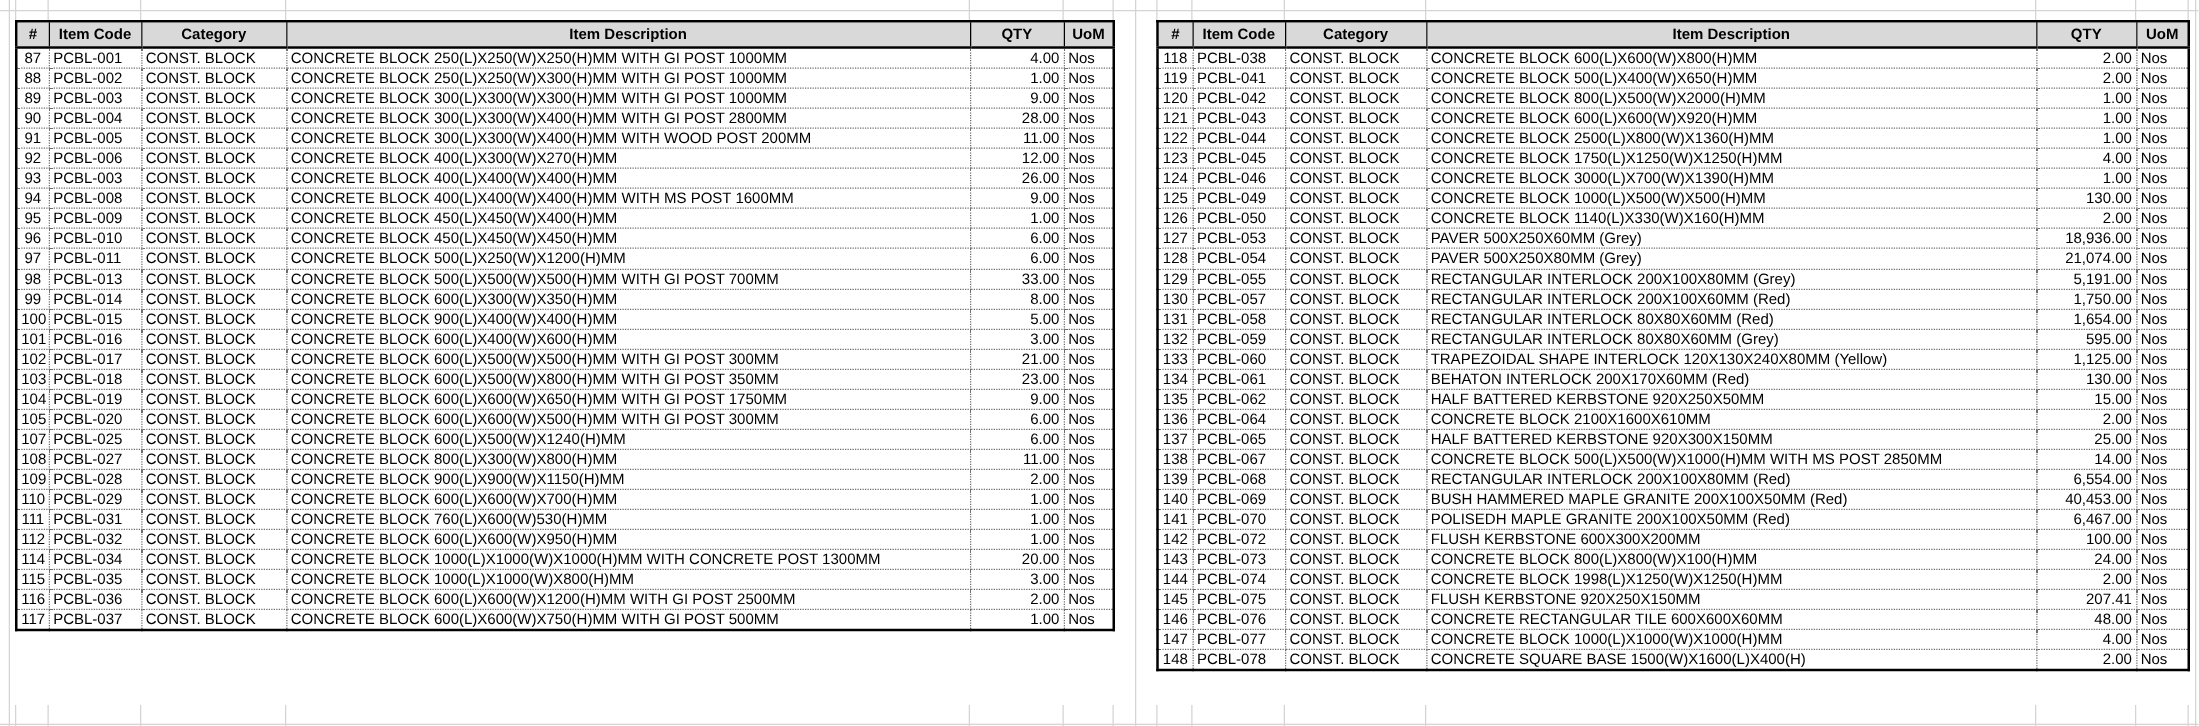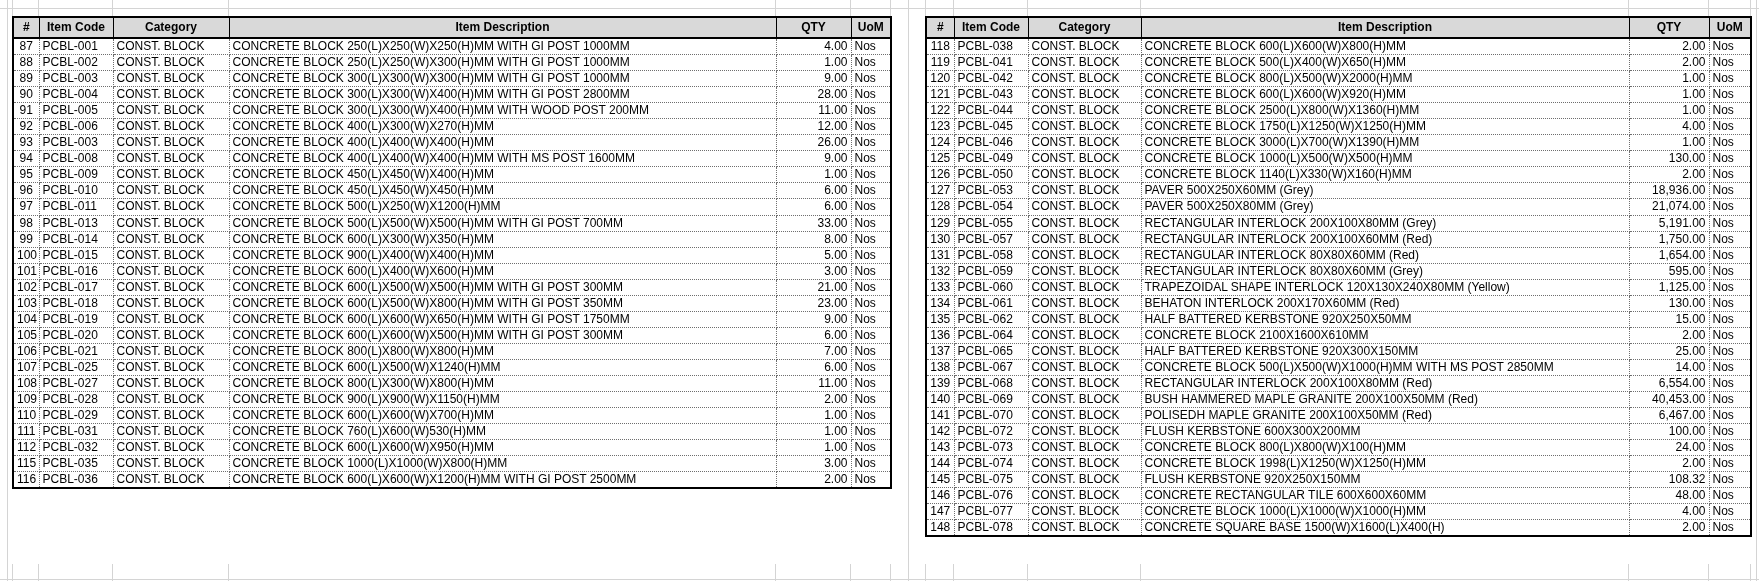--- a/index.html
+++ b/index.html
@@ -241,28 +241,20 @@
         </tr>
         <tr>
           <td class="col0">105</td>
           <td class="col1">PCBL-020</td>
           <td class="col2">CONST. BLOCK</td>
           <td class="col3">CONCRETE BLOCK 600(L)X600(W)X500(H)MM WITH GI POST 300MM</td>
           <td class="col4">6.00</td>
           <td class="col5">Nos</td>
         </tr>
         <tr>
-          <td class="col0">106</td>
-          <td class="col1">PCBL-021</td>
-          <td class="col2">CONST. BLOCK</td>
-          <td class="col3">CONCRETE BLOCK 800(L)X800(W)X800(H)MM</td>
-          <td class="col4">7.00</td>
-          <td class="col5">Nos</td>
-        </tr>
-        <tr>
           <td class="col0">107</td>
           <td class="col1">PCBL-025</td>
           <td class="col2">CONST. BLOCK</td>
           <td class="col3">CONCRETE BLOCK 600(L)X500(W)X1240(H)MM</td>
           <td class="col4">6.00</td>
           <td class="col5">Nos</td>
         </tr>
         <tr>
           <td class="col0">108</td>
           <td class="col1">PCBL-027</td>
@@ -297,33 +289,49 @@
         </tr>
         <tr>
           <td class="col0">112</td>
           <td class="col1">PCBL-032</td>
           <td class="col2">CONST. BLOCK</td>
           <td class="col3">CONCRETE BLOCK 600(L)X600(W)X950(H)MM</td>
           <td class="col4">1.00</td>
           <td class="col5">Nos</td>
         </tr>
         <tr>
+          <td class="col0">114</td>
+          <td class="col1">PCBL-034</td>
+          <td class="col2">CONST. BLOCK</td>
+          <td class="col3">CONCRETE BLOCK 1000(L)X1000(W)X1000(H)MM WITH CONCRETE POST 1300MM</td>
+          <td class="col4">20.00</td>
+          <td class="col5">Nos</td>
+        </tr>
+        <tr>
           <td class="col0">115</td>
           <td class="col1">PCBL-035</td>
           <td class="col2">CONST. BLOCK</td>
           <td class="col3">CONCRETE BLOCK 1000(L)X1000(W)X800(H)MM</td>
           <td class="col4">3.00</td>
           <td class="col5">Nos</td>
         </tr>
         <tr>
           <td class="col0">116</td>
           <td class="col1">PCBL-036</td>
           <td class="col2">CONST. BLOCK</td>
           <td class="col3">CONCRETE BLOCK 600(L)X600(W)X1200(H)MM WITH GI POST 2500MM</td>
           <td class="col4">2.00</td>
+          <td class="col5">Nos</td>
+        </tr>
+        <tr>
+          <td class="col0">117</td>
+          <td class="col1">PCBL-037</td>
+          <td class="col2">CONST. BLOCK</td>
+          <td class="col3">CONCRETE BLOCK 600(L)X600(W)X750(H)MM WITH GI POST 500MM</td>
+          <td class="col4">1.00</td>
           <td class="col5">Nos</td>
         </tr>
       </tbody>
   </table>
 
   <table class="sheet-table" style="left:925px;top:16px;width:825px">
     <colgroup>
       <col style="width:28px">
         <col style="width:74px">
         <col style="width:113px">
@@ -556,21 +564,21 @@
           <td class="col2">CONST. BLOCK</td>
           <td class="col3">CONCRETE BLOCK 1998(L)X1250(W)X1250(H)MM</td>
           <td class="col4">2.00</td>
           <td class="col5">Nos</td>
         </tr>
         <tr>
           <td class="col0">145</td>
           <td class="col1">PCBL-075</td>
           <td class="col2">CONST. BLOCK</td>
           <td class="col3">FLUSH KERBSTONE 920X250X150MM</td>
-          <td class="col4">108.32</td>
+          <td class="col4">207.41</td>
           <td class="col5">Nos</td>
         </tr>
         <tr>
           <td class="col0">146</td>
           <td class="col1">PCBL-076</td>
           <td class="col2">CONST. BLOCK</td>
           <td class="col3">CONCRETE RECTANGULAR TILE 600X600X60MM</td>
           <td class="col4">48.00</td>
           <td class="col5">Nos</td>
         </tr>

